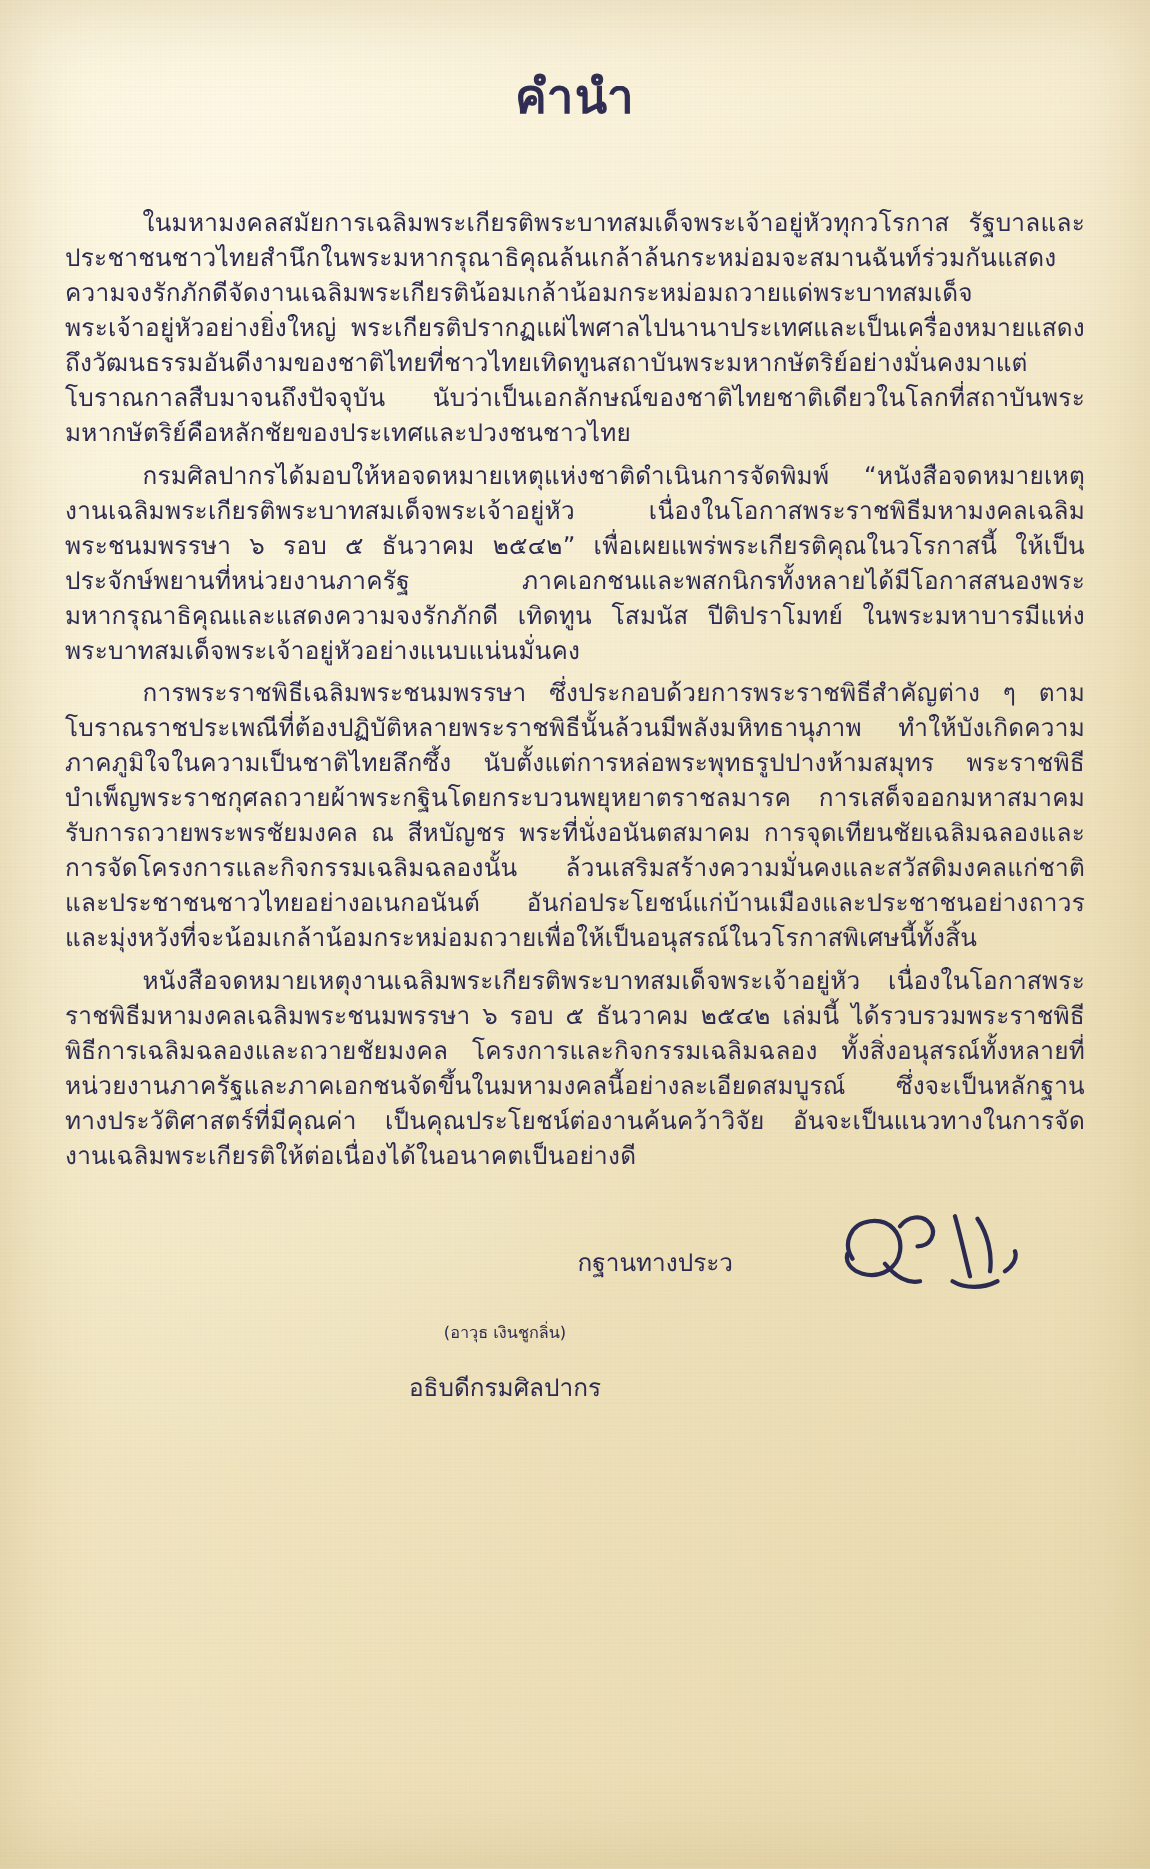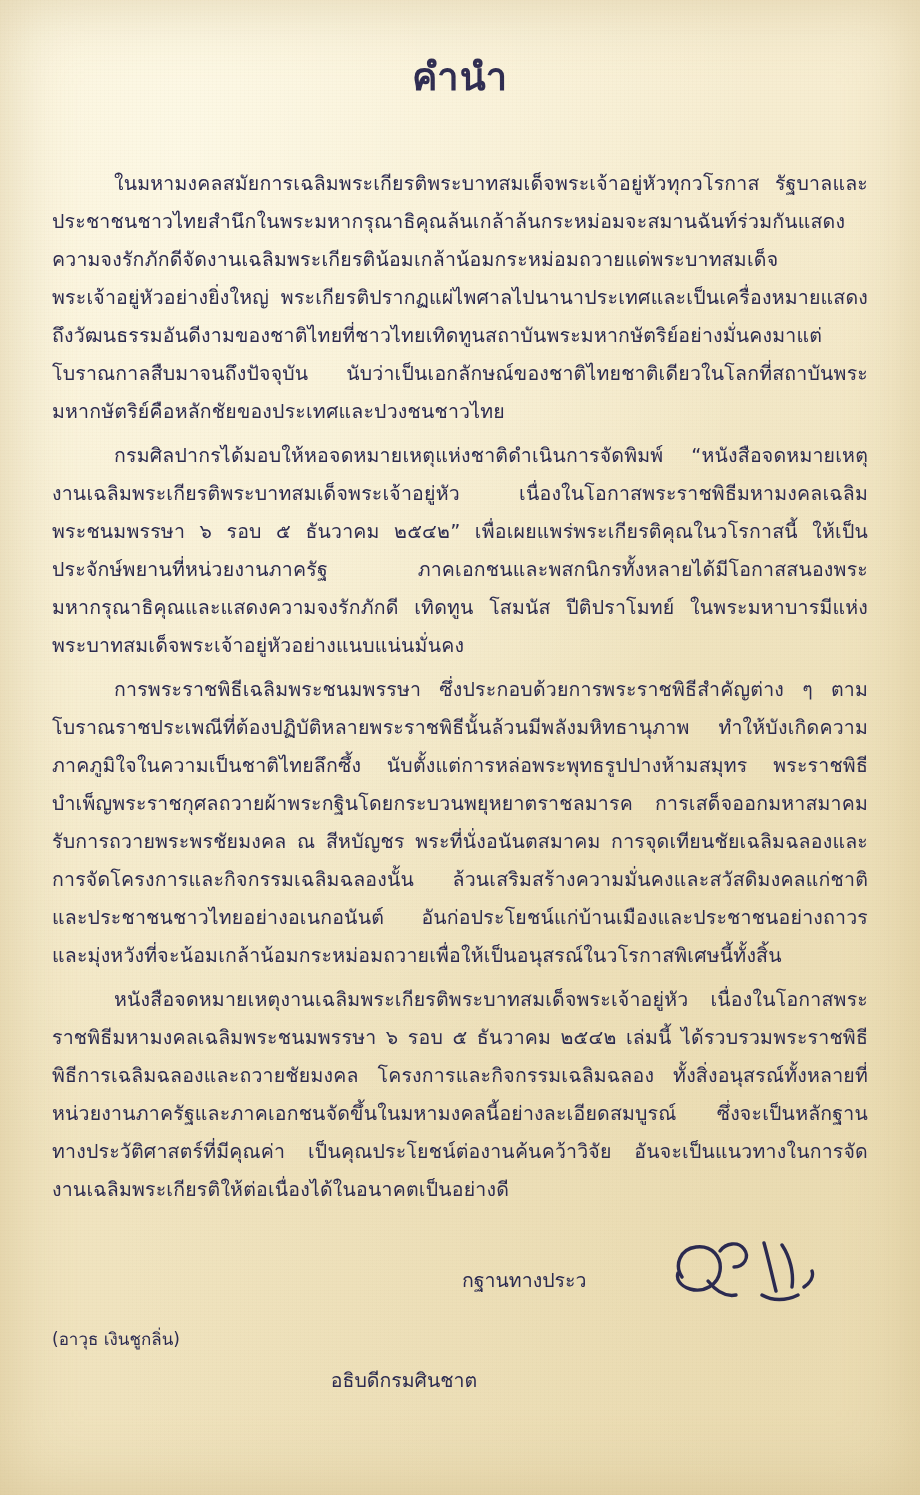--- a/index.html
+++ b/index.html
@@ -45,21 +45,21 @@
     color: #2e2c52;
     font-family: "DejaVu Sans", sans-serif;
   }
   .body-text {
     margin-top: 58px;
   }
   .para {
     margin: 0 0 6px 0;
     text-indent: 62px;
     font-size: 19.5px;
-    line-height: 38px;
+    line-height: 28px;
     text-align: justify;
     color: #2b2a50;
     letter-spacing: 0.2px;
     word-spacing: 1px;
   }
   .signature-block {
     margin-top: 34px;
     position: relative;
     height: 190px;
   }
@@ -75,21 +75,22 @@
     left: 612px;
     top: -8px;
     width: 190px;
     height: 78px;
   }
   .sig-name {
     position: absolute;
     left: 0;
     right: 112px;
     top: 82px;
-    font-size: 17px;
+    text-align: center;
+    font-size: 13px;
     color: #2b2a50;
   }
   .sig-position {
     position: absolute;
     left: 0;
     right: 112px;
     top: 122px;
     text-align: center;
     font-size: 19.5px;
     color: #2b2a50;
@@ -125,17 +126,17 @@
         <path d="M44 46 C52 56, 62 62, 72 60"></path>
         <path d="M56 16 C62 8, 74 6, 80 14 C86 22, 80 32, 70 32"></path>
         <path d="M100 8 C104 22, 108 40, 112 56"></path>
         <path d="M118 10 C126 22, 130 38, 128 52"></path>
         <path d="M98 60 C108 66, 122 66, 134 60"></path>
         <path d="M140 52 C146 48, 150 42, 148 36"></path>
       </g>
     </svg>
 
     <div class="sig-name">(อาวุธ เงินชูกลิ่น)</div>
-    <div class="sig-position">อธิบดีกรมศินชาต</div>
+    <div class="sig-position">อธิบดีกรมศิลปากร</div>
   </div>
 
   <div class="edge-shade"></div>
 </div>
 
 </body></html>

